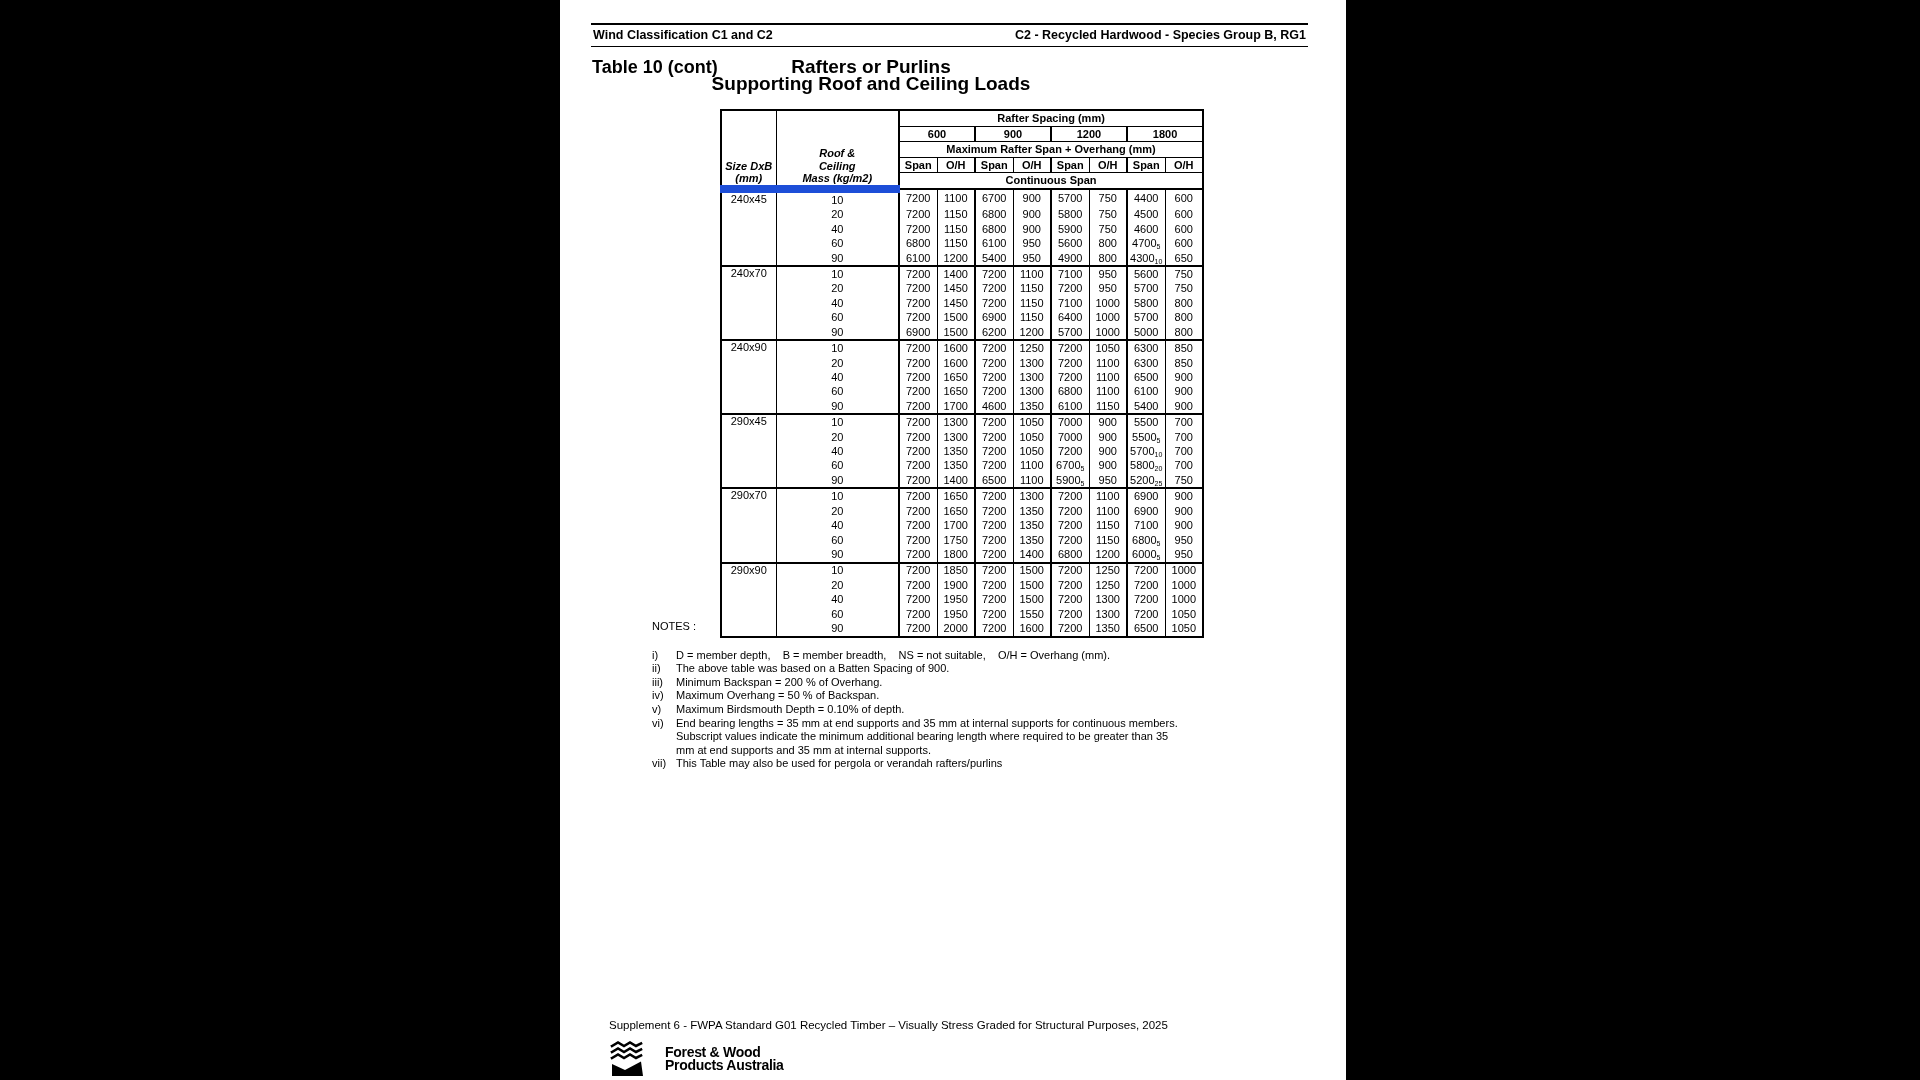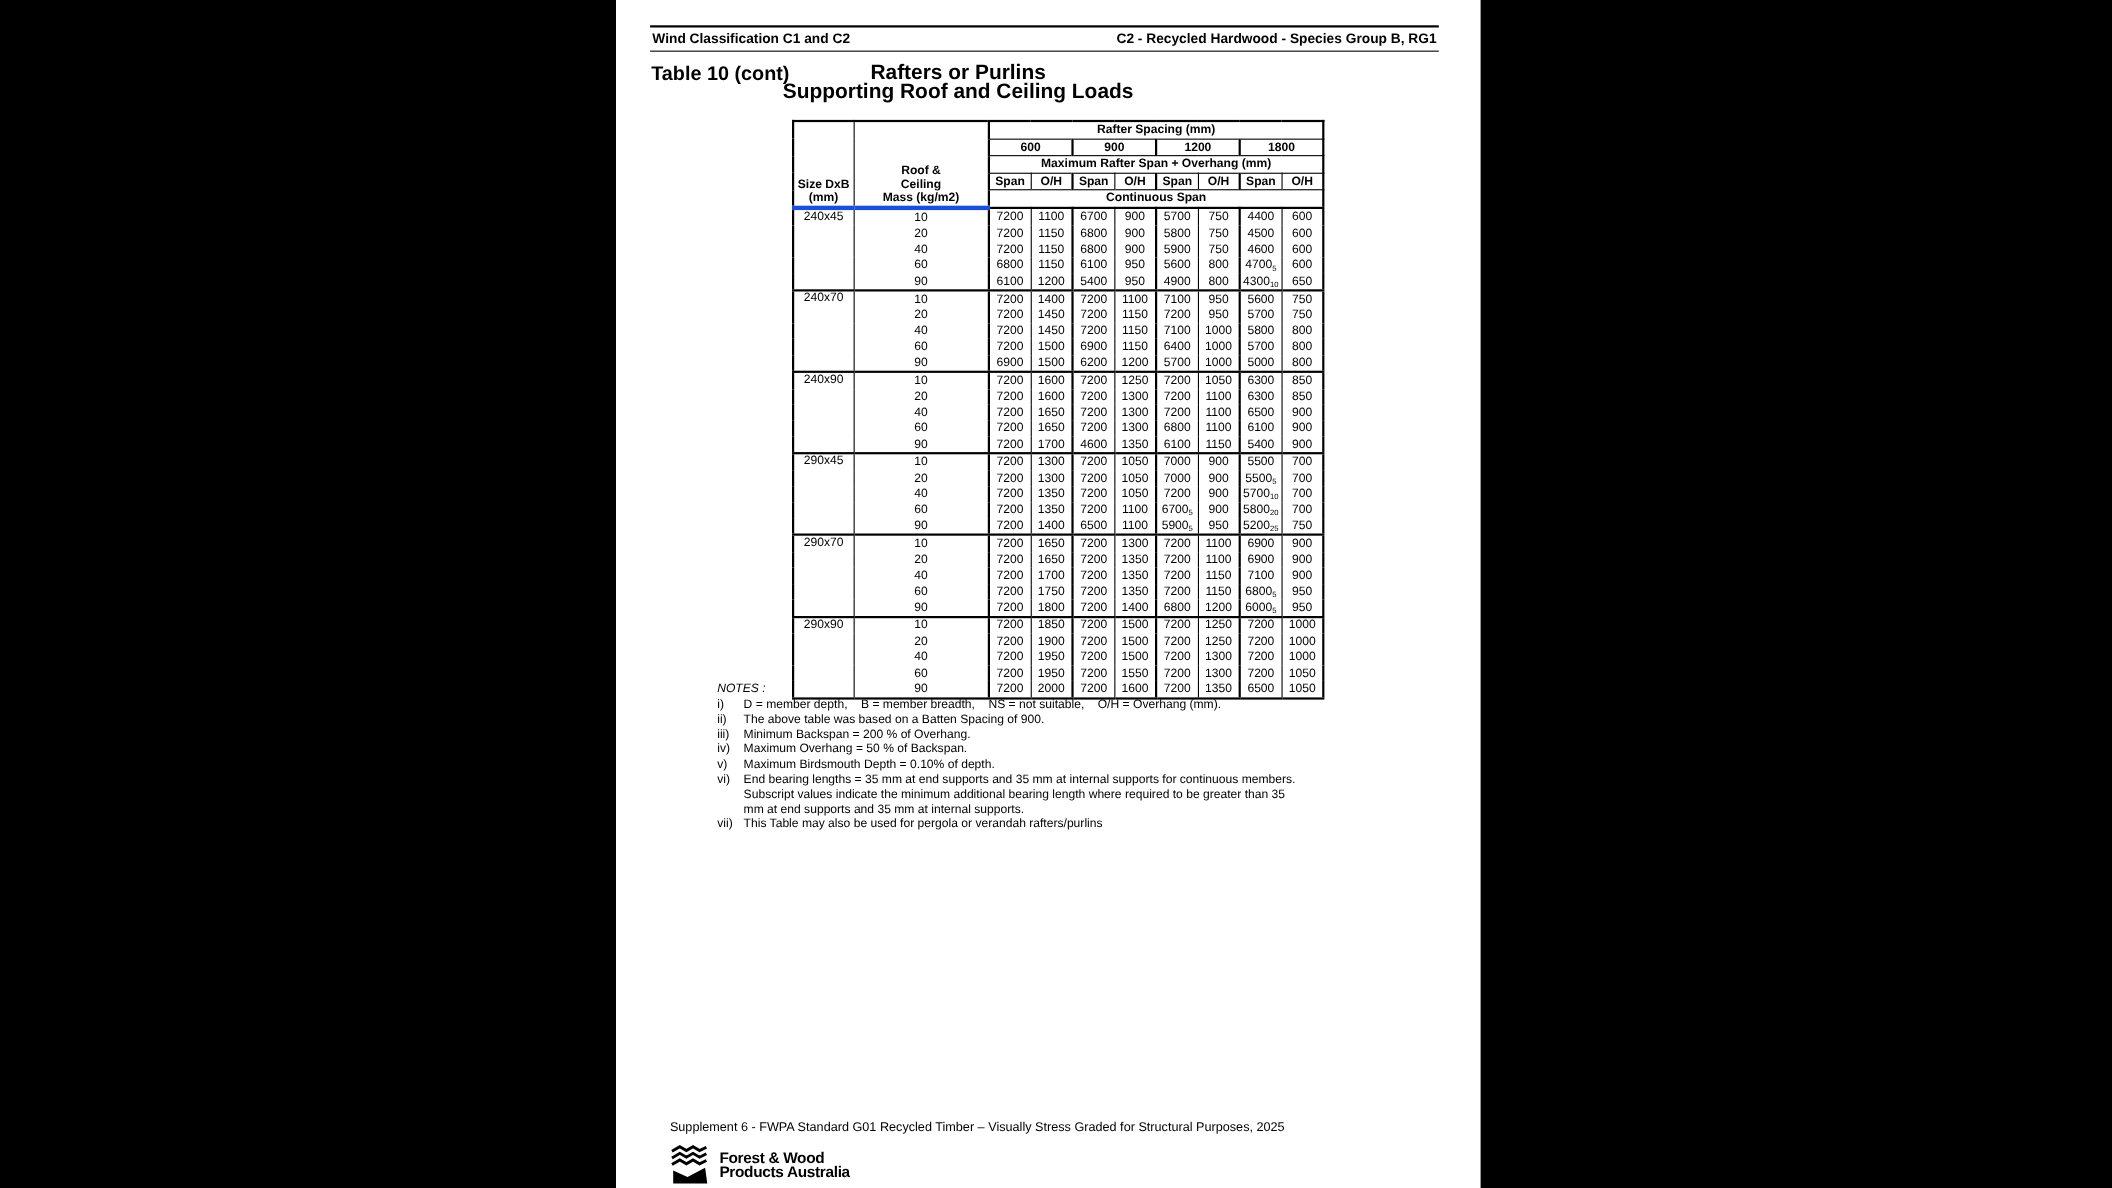--- a/index.html
+++ b/index.html
@@ -28,43 +28,43 @@
   
   table.data-table {
     position:absolute; left:160px; top:109px; border-collapse:collapse; table-layout:fixed;
     width:484px; border:2px solid #000; font-size:11px;
   }
   .data-table th, .data-table td {
     padding:0; margin:0; text-align:center; font-weight:normal; line-height:1.15;
     overflow:hidden; white-space:nowrap;
   }
   .data-table thead th { font-weight:bold; height:14.6px; }
-  .th-corner { vertical-align:bottom; padding-bottom:1px; border-bottom:4px solid #1d4ed8; }
+  .th-corner { vertical-align:bottom; padding-bottom:1px; border-bottom:8px solid #1d4ed8;font-style:italic; }
   .th-mass  { border-left:1px solid #000; }
   .bl2 { border-left:2px solid #000; }
   .bl1 { border-left:1px solid #000; }
   .bb1 { border-bottom:1px solid #000; }
   .bb2 { border-bottom:2px solid #000; }
   .data-table tbody td { height:14.43px; }
   .val-cell { border-left:1px solid #000; }
   .val-cell.gs { border-left:2px solid #000; }
   .mass-cell { border-left:1px solid #000; }
   .size-cell { vertical-align:top; text-align:center; border-bottom:2px solid #000; }
   tr.sec-end td { border-bottom:2px solid #000;text-align:center; }
   .data-table sub { font-size:7px; line-height:0; vertical-align:-2px; }
   
   .notes { position:absolute; left:92px; top:620px; font-size:11px; line-height:13.6px; }
-  .notes-title { margin-bottom:1px;font-style:italic; }
+  .notes-title { margin-bottom:15px; }
   .note-row { display:flex; }
   .note-num { width:24px; flex:0 0 24px; }
   .note-text { width:512px; }
   
   .footer-text { position:absolute; left:49px; top:1019px; font-size:11.5px;text-align:center; }
   .logo { position:absolute; left:49px; top:1040px; display:flex; align-items:center; }
-  .logo-text { margin-left:5px; font-weight:bold; font-size:14px; line-height:13.5px; letter-spacing:-0.3px; }
+  .logo-text { margin-left:16px; font-weight:bold; font-size:14px; line-height:13.5px; letter-spacing:-0.3px; }
 </style>
 </head>
 <body>
 
 <div class="page">
 
   <div class="running-header">
     <span>Wind Classification C1 and C2</span>
     <span>C2 - Recycled Hardwood - Species Group B, RG1</span>
   </div>

